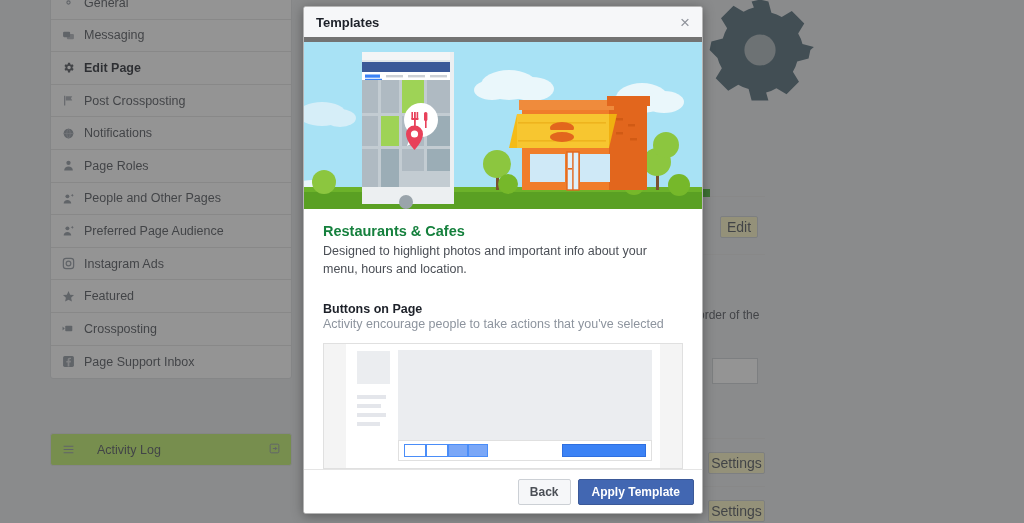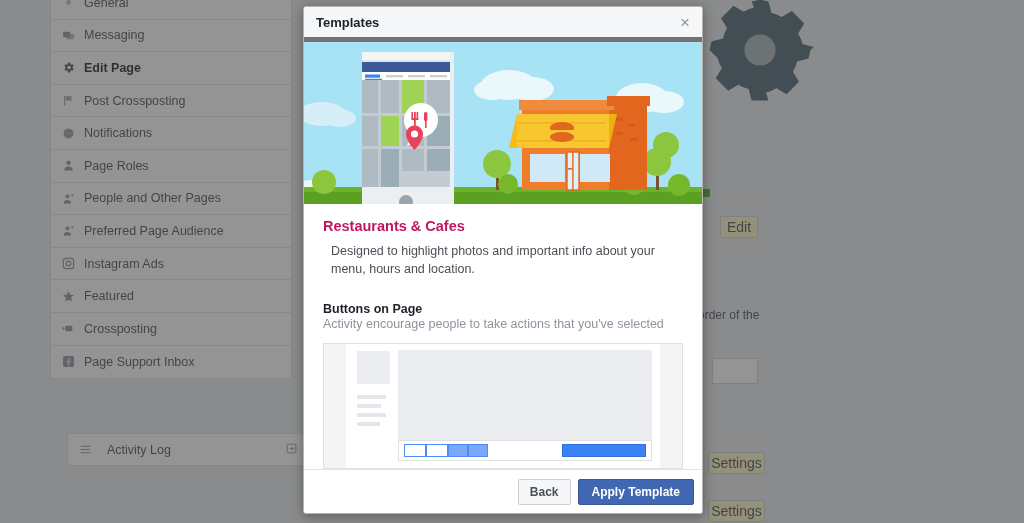--- a/index.html
+++ b/index.html
@@ -24,24 +24,24 @@
     padding:0 10px; border-bottom:1px solid #e5e5e5;
     font-size:12.5px; color:#4b4f56; gap:9px;
   }
   .nav-row:last-child { border-bottom:none; }
   .nav-row.active { font-weight:bold; color:#1d2129; }
   .nav-ico { width:14px; height:14px; flex:0 0 14px; display:flex;
              align-items:center; justify-content:center; color:#8d949e; }
   .nav-ico svg { display:block; }
 
   .bg-activity {
-    position:absolute; left:67px; top:433px; width:242px;
-    background:#ffffff; border:1px solid #dddfe2; border-radius:3px;
+    position:absolute; left:50px; top:433px; width:242px;
+    background:#bef264; border:1px solid #dddfe2; border-radius:3px;
     height:33px; display:flex; align-items:center; padding:0 10px;
-    font-size:12.5px; color:#4b4f56; gap:15px;
+    font-size:12.5px; color:#4b4f56; gap:22px;
   }
   .act-right { margin-left:auto; color:#8d949e; }
 
   .bg-services {
     position:absolute; left:330px; top:500px;
     display:flex; align-items:center; gap:12px;
     font-size:13px; font-weight:bold; color:#1d2129;
   }
 
   .bg-gear { position:absolute; left:700px; top:-10px; color:#4a6572; }
@@ -72,22 +72,22 @@
     border-bottom:5px solid #737373;
     display:flex; align-items:center; padding:0 12px;text-align:center;
   }
   .m-title { font-size:13px; font-weight:bold; color:#1d2129; }
   .m-close { margin-left:auto; color:#90949c; font-size:17px; line-height:1;
              cursor:pointer; font-family:"Liberation Sans",sans-serif; }
 
   .m-hero { position:relative; width:100%; height:167px; background:#a8e2f5; overflow:hidden; }
 
   .m-body { padding:14px 19px 0 19px; flex:1 1 auto; }
-  .tpl-name { font-size:14.5px; font-weight:bold; color:#be185d; margin:0 0 3px 0; }
-  .tpl-desc { font-size:12.5px; color:#4b4f56; line-height:1.45; margin:8px; max-width:365px; }
+  .tpl-name { font-size:14.5px; font-weight:bold; color:#15803d; margin:0 0 3px 0; }
+  .tpl-desc { font-size:12.5px; color:#4b4f56; line-height:1.45; margin:0; max-width:365px; }
   .sec-title { font-size:12.5px; font-weight:bold; color:#1d2129; margin:24px 0 1px 0; }
   .sec-sub { font-size:12.5px; color:#8d949e; margin:0 0 12px 0; }
 
   
   .wire {
     position:relative; height:126px; background:#f4f4f4;
     border:1px solid #e0e0e0;
   }
   .wire-page { position:absolute; left:22px; top:0; right:22px; bottom:0; background:#fff; }
   .wire-avatar { position:absolute; left:11px; top:7px; width:33px; height:33px; background:#ebedf0; }

